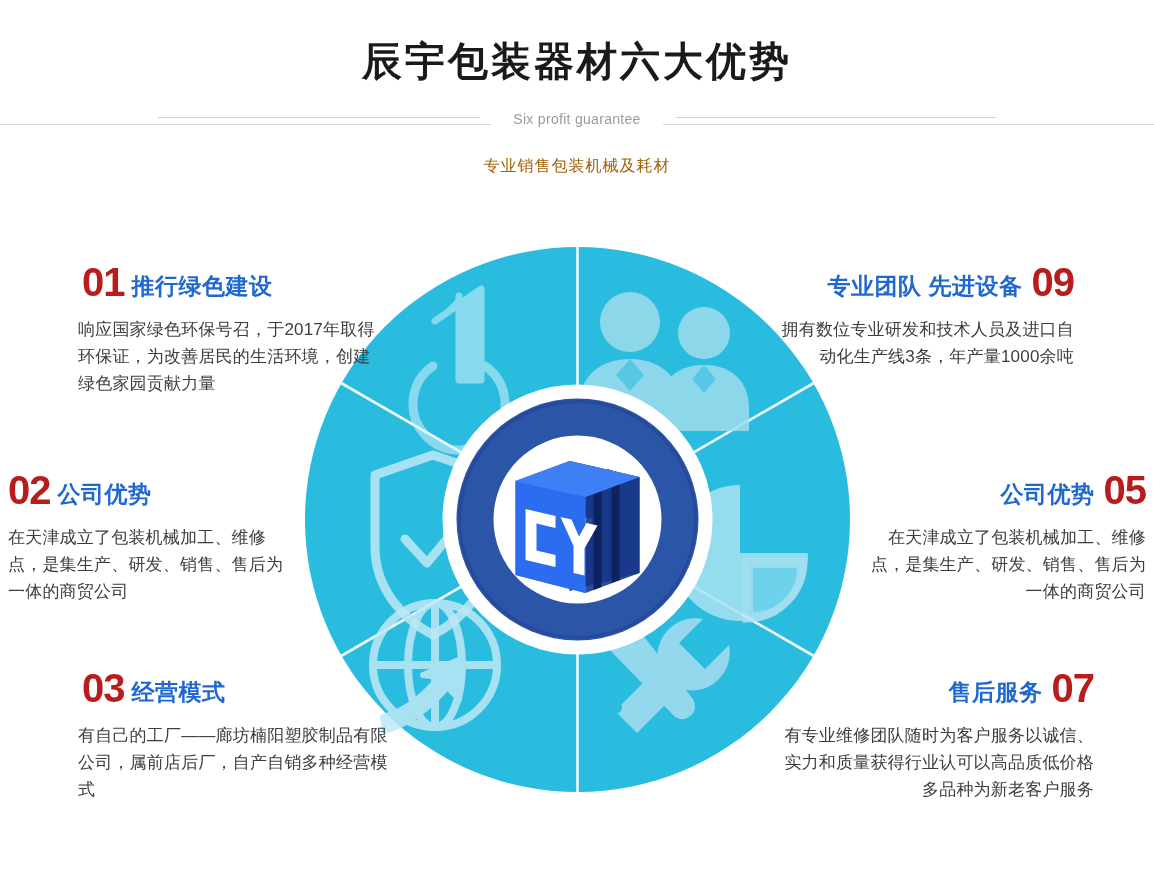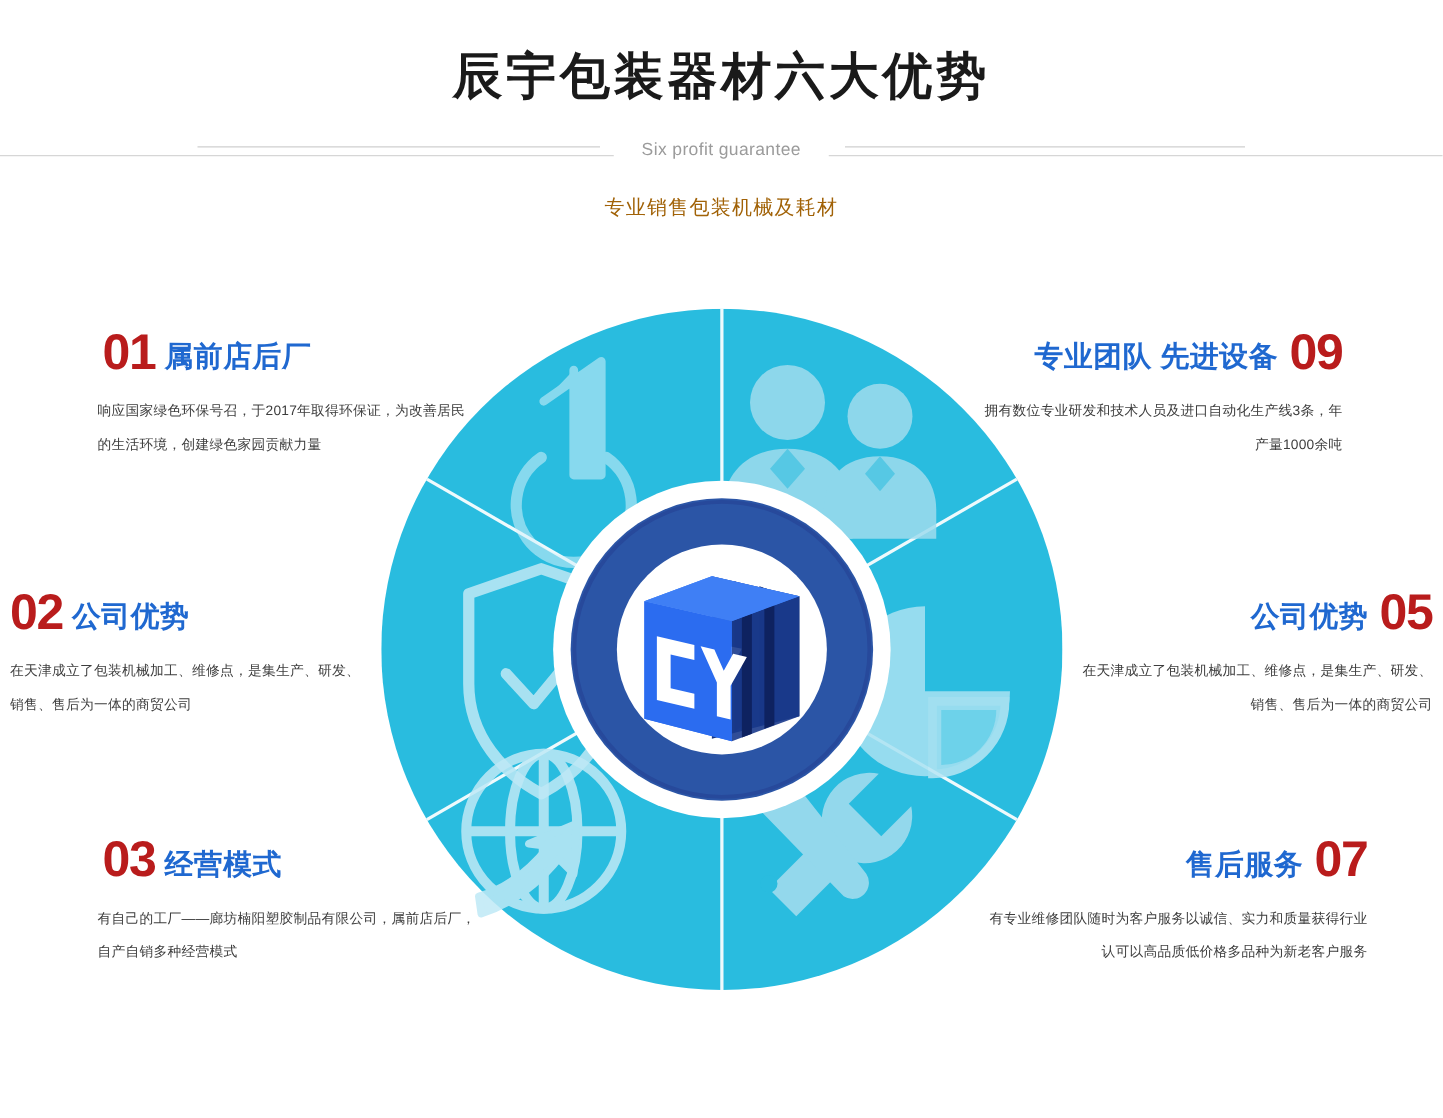--- a/index.html
+++ b/index.html
@@ -108,21 +108,21 @@
     letter-spacing: -1px;
     vertical-align: -2px;
   }
   .label {
     font-size: 23px;
     font-weight: bold;
     color: #1f68d0;
     letter-spacing: 0.5px;
   }
   .body {
-    font-size: 11px;
+    font-size: 17px;
     line-height: 27px;
     color: #3d3d3d;
     letter-spacing: 0.2px;
   }
 
   .left  { text-align: left; }
   .right { text-align: right; }
 
   .b01 { left: 78px;  top: 262px;  width: 300px; }
   .b02 { left: 8px;   top: 470px;  width: 290px; }
@@ -264,21 +264,21 @@
       <g fill="#ffffff">
         <path d="M-52,-14 l30,7 l0,12 l-19,-4.5 l0,27 l19,4.5 l0,12 l-30,-7 Z"></path>
         <path d="M-17,-6 l11,2.5 l7.5,17 l7.5,-13.5 l11,2.5 l-13,23 l0,27 l-11,-2.5 l0,-27 Z"></path>
       </g>
     </g>
   </svg>
 </div>
 
 <div class="block b01 left">
   <div class="head">
-    <span class="num num-sp-l">01</span><span class="label">属前店后厂</span>
+    <span class="num num-sp-l">01</span><span class="label">推行绿色建设</span>
   </div>
   <div class="body">响应国家绿色环保号召，于2017年取得环保证，为改善居民的生活环境，创建绿色家园贡献力量</div>
 </div>
 
 <div class="block b02 left">
   <div class="head">
     <span class="num num-sp-l">02</span><span class="label">公司优势</span>
   </div>
   <div class="body">在天津成立了包装机械加工、维修点，是集生产、研发、销售、售后为一体的商贸公司</div>
 </div>

